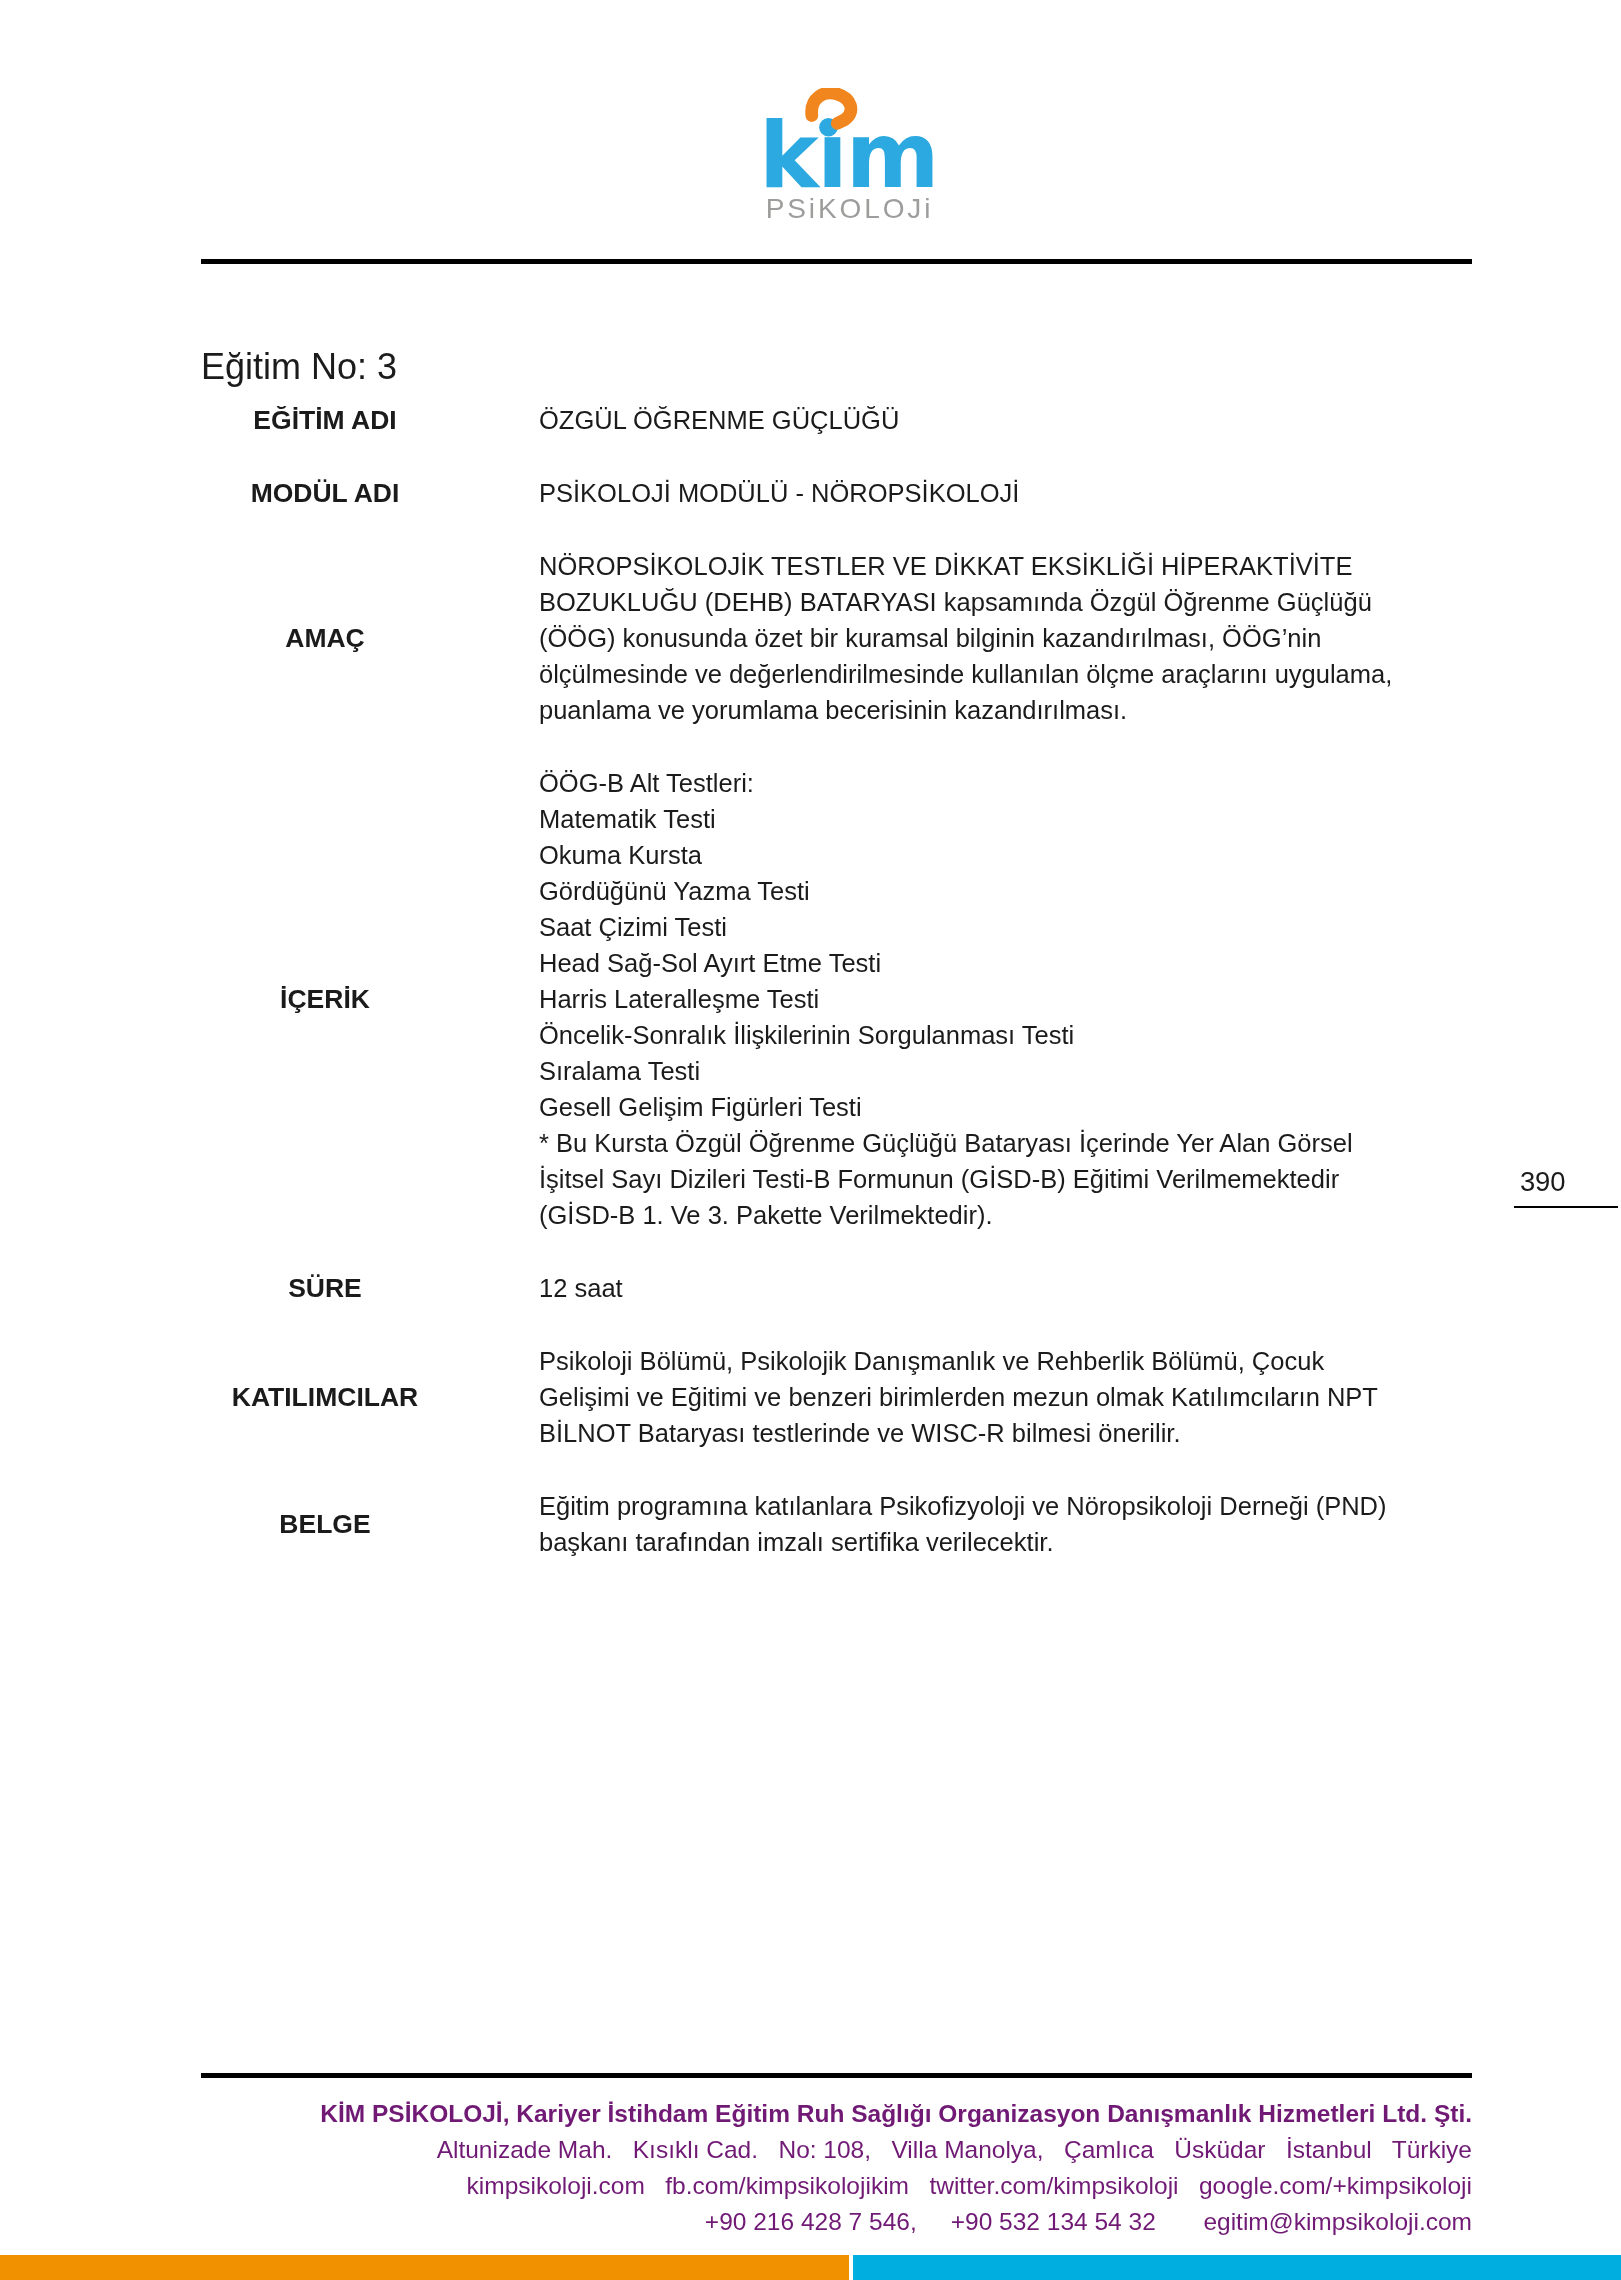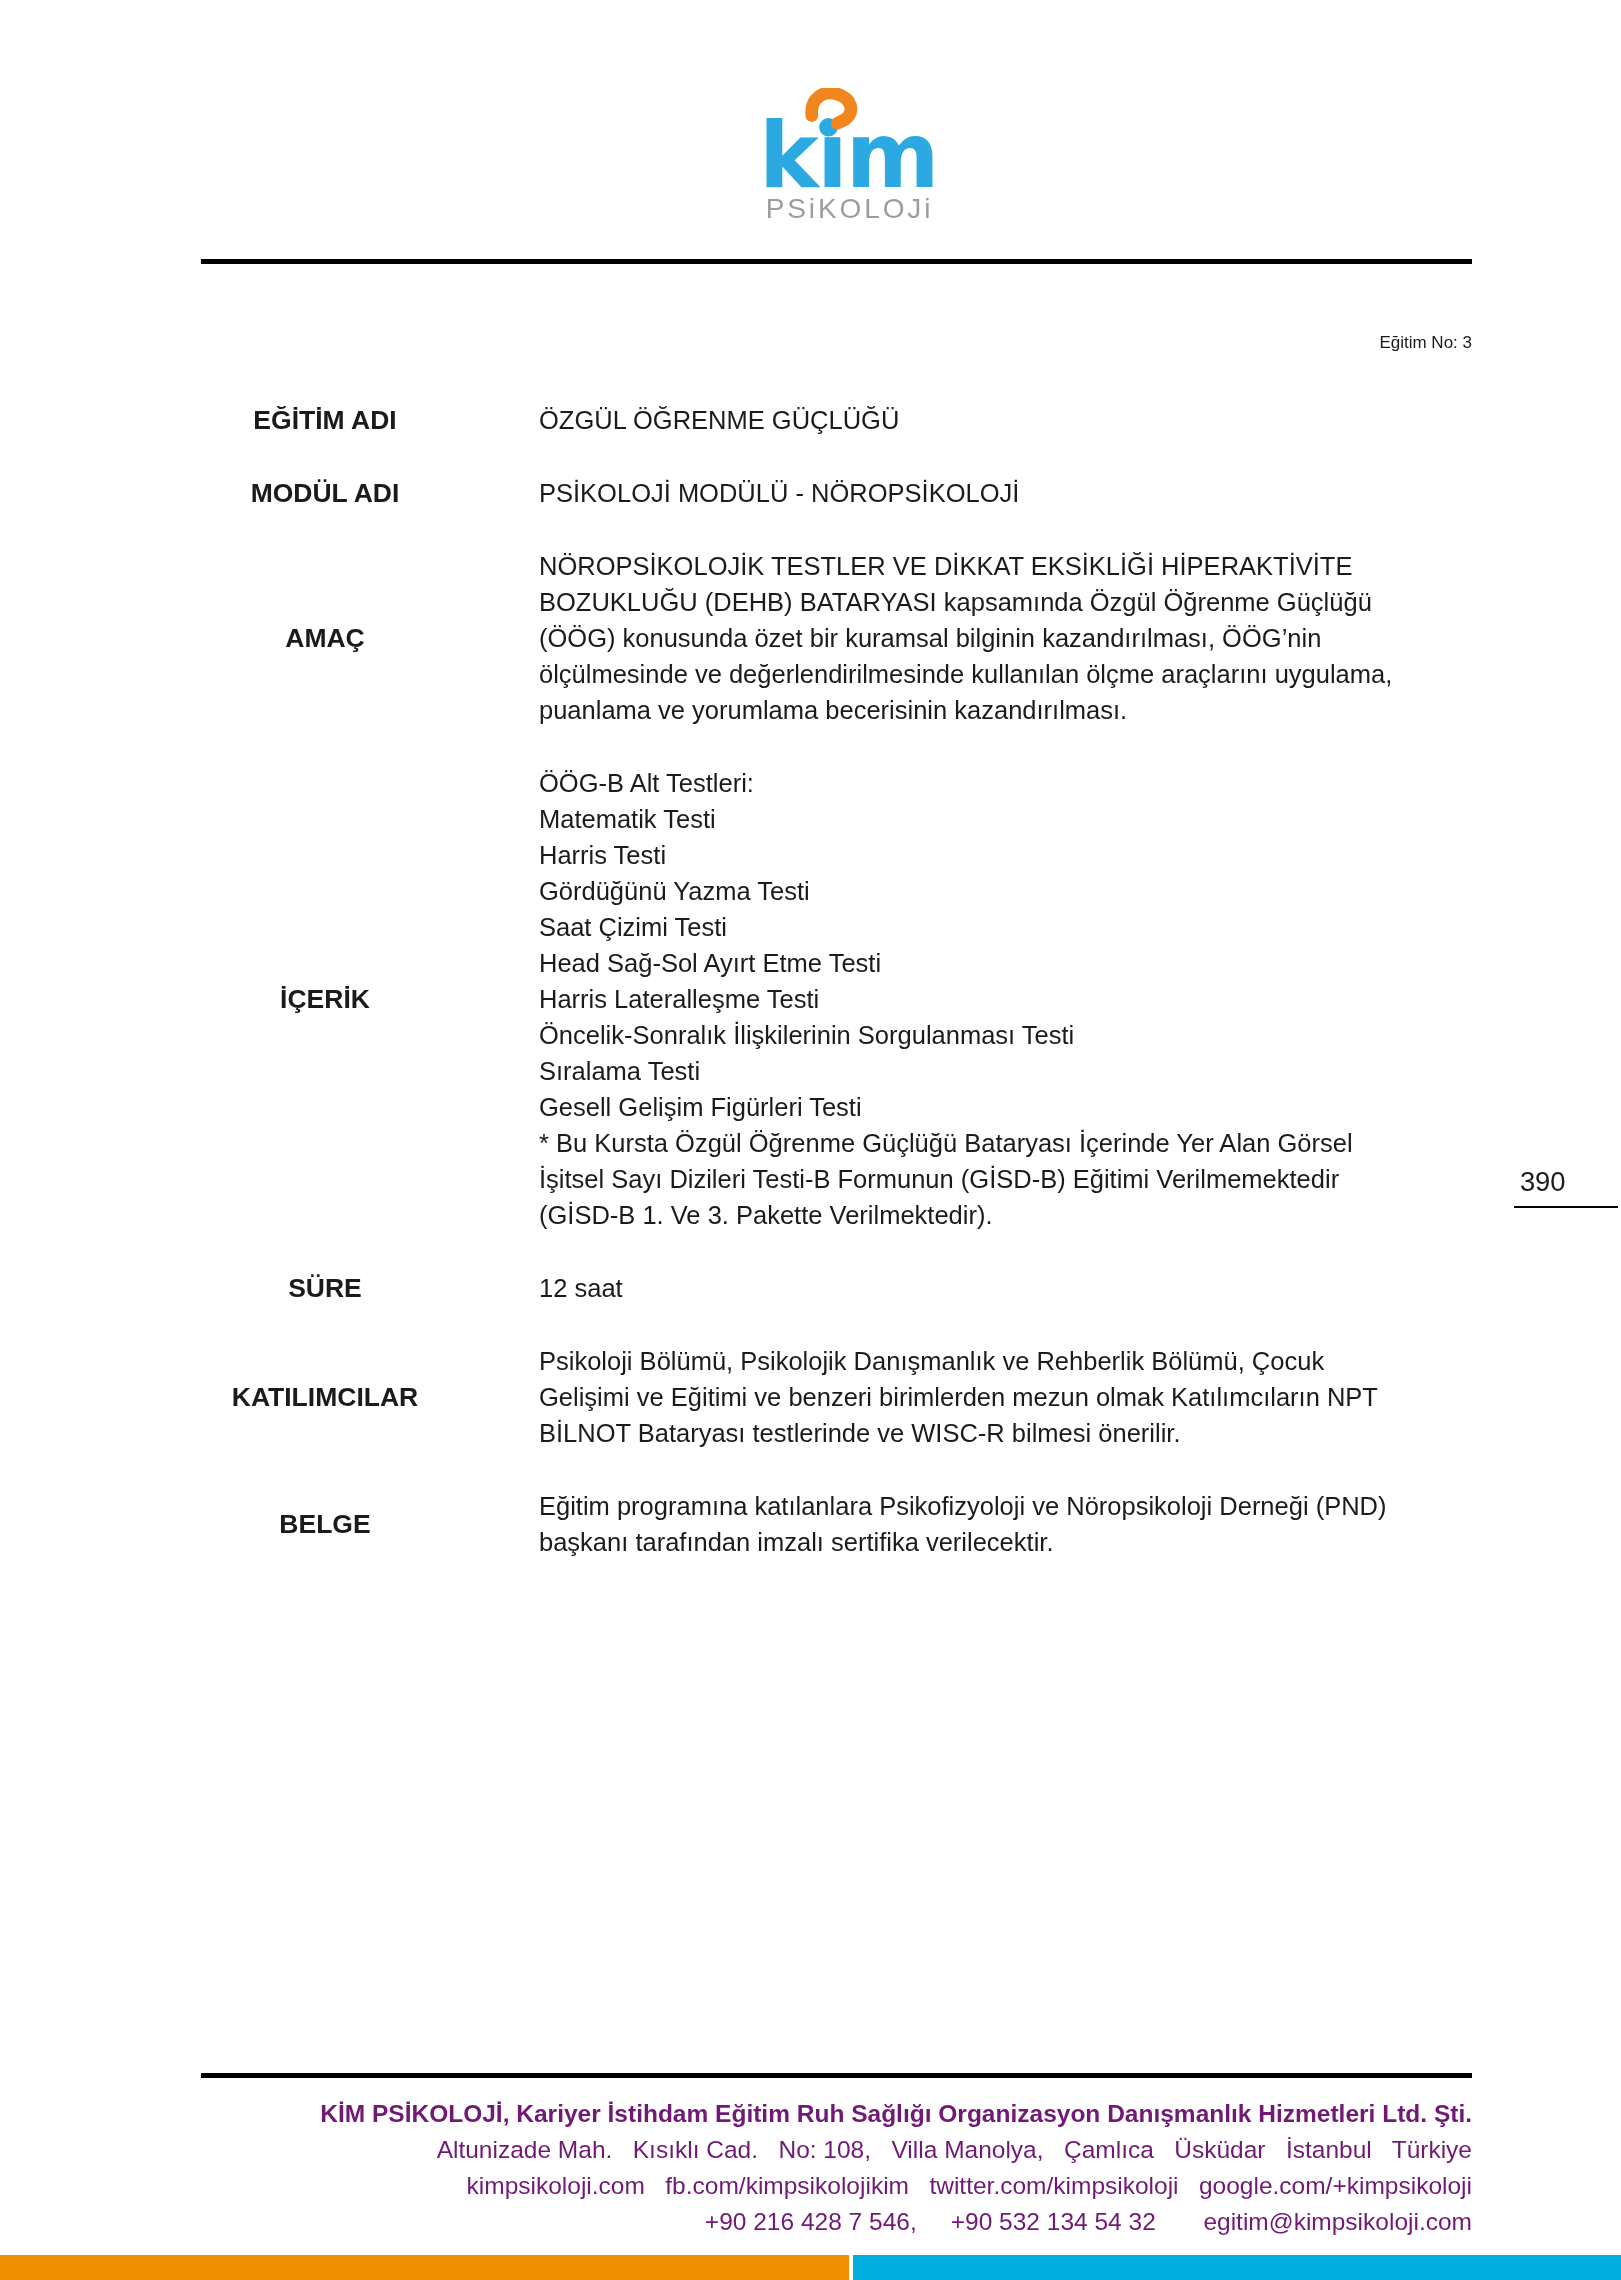--- a/index.html
+++ b/index.html
@@ -10,22 +10,22 @@
   
   .logo-wrap{position:absolute;top:88px;left:39px;width:1621px;
     display:flex;flex-direction:column;align-items:center;}
   .logo-sub{font-weight:normal;font-size:28px;letter-spacing:2.9px;
     color:var(--logo-gray,#9d9d9c);margin-top:0px;}
   
   .rule{position:absolute;left:201px;width:1271px;height:4.9px;background:#000;}
   .rule-top{top:259px;}
   .rule-bottom{top:2073px;}
   
-  .doc-no{position:absolute;top:333px;left:201px;width:1271px;
-    text-align:right;font-size:17px;}
+  .doc-no{position:absolute;top:346px;left:201px;width:1271px;
+    text-align:left;font-size:36px;}
   
   .content{position:absolute;top:402px;left:201px;width:1201px;
     display:grid;grid-template-columns:248px 863px;column-gap:90px;row-gap:37px;
     font-size:25.5px;line-height:36px;}
   .flabel{font-weight:bold;text-align:center;align-self:center;font-size:26.5px;white-space:nowrap;}
   .fvalue{align-self:center;}
   
   .pagenum{position:absolute;top:1166px;left:1514px;width:98px;
     font-size:27.4px;padding:0 0 7.8px 5.9px;border-bottom:2.9px solid #000;}
   
@@ -62,21 +62,21 @@
   <div class="flabel">MODÜL ADI</div>
   <div class="fvalue">PSİKOLOJİ MODÜLÜ - NÖROPSİKOLOJİ</div>
 
   <div class="flabel">AMAÇ</div>
   <div class="fvalue">NÖROPSİKOLOJİK TESTLER VE DİKKAT EKSİKLİĞİ HİPERAKTİVİTE BOZUKLUĞU (DEHB) BATARYASI kapsamında Özgül Öğrenme Güçlüğü (ÖÖG) konusunda özet bir kuramsal bilginin kazandırılması, ÖÖG’nin ölçülmesinde ve değerlendirilmesinde kullanılan ölçme araçlarını uygulama, puanlama ve yorumlama becerisinin kazandırılması.</div>
 
   <div class="flabel">İÇERİK</div>
   <div class="fvalue">
       <div>ÖÖG-B Alt Testleri:</div>
       <div>Matematik Testi</div>
-      <div>Harris Testi</div>
+      <div>Okuma Kursta</div>
       <div>Gördüğünü Yazma Testi</div>
       <div>Saat Çizimi Testi</div>
       <div>Head Sağ-Sol Ayırt Etme Testi</div>
       <div>Harris Lateralleşme Testi</div>
       <div>Öncelik-Sonralık İlişkilerinin Sorgulanması Testi</div>
       <div>Sıralama Testi</div>
       <div>Gesell Gelişim Figürleri Testi</div>
       <div>* Bu Kursta Özgül Öğrenme Güçlüğü Bataryası İçerinde Yer Alan Görsel İşitsel Sayı Dizileri Testi-B Formunun (GİSD-B) Eğitimi Verilmemektedir (GİSD-B 1. Ve 3. Pakette Verilmektedir).</div>
     </div>
 

